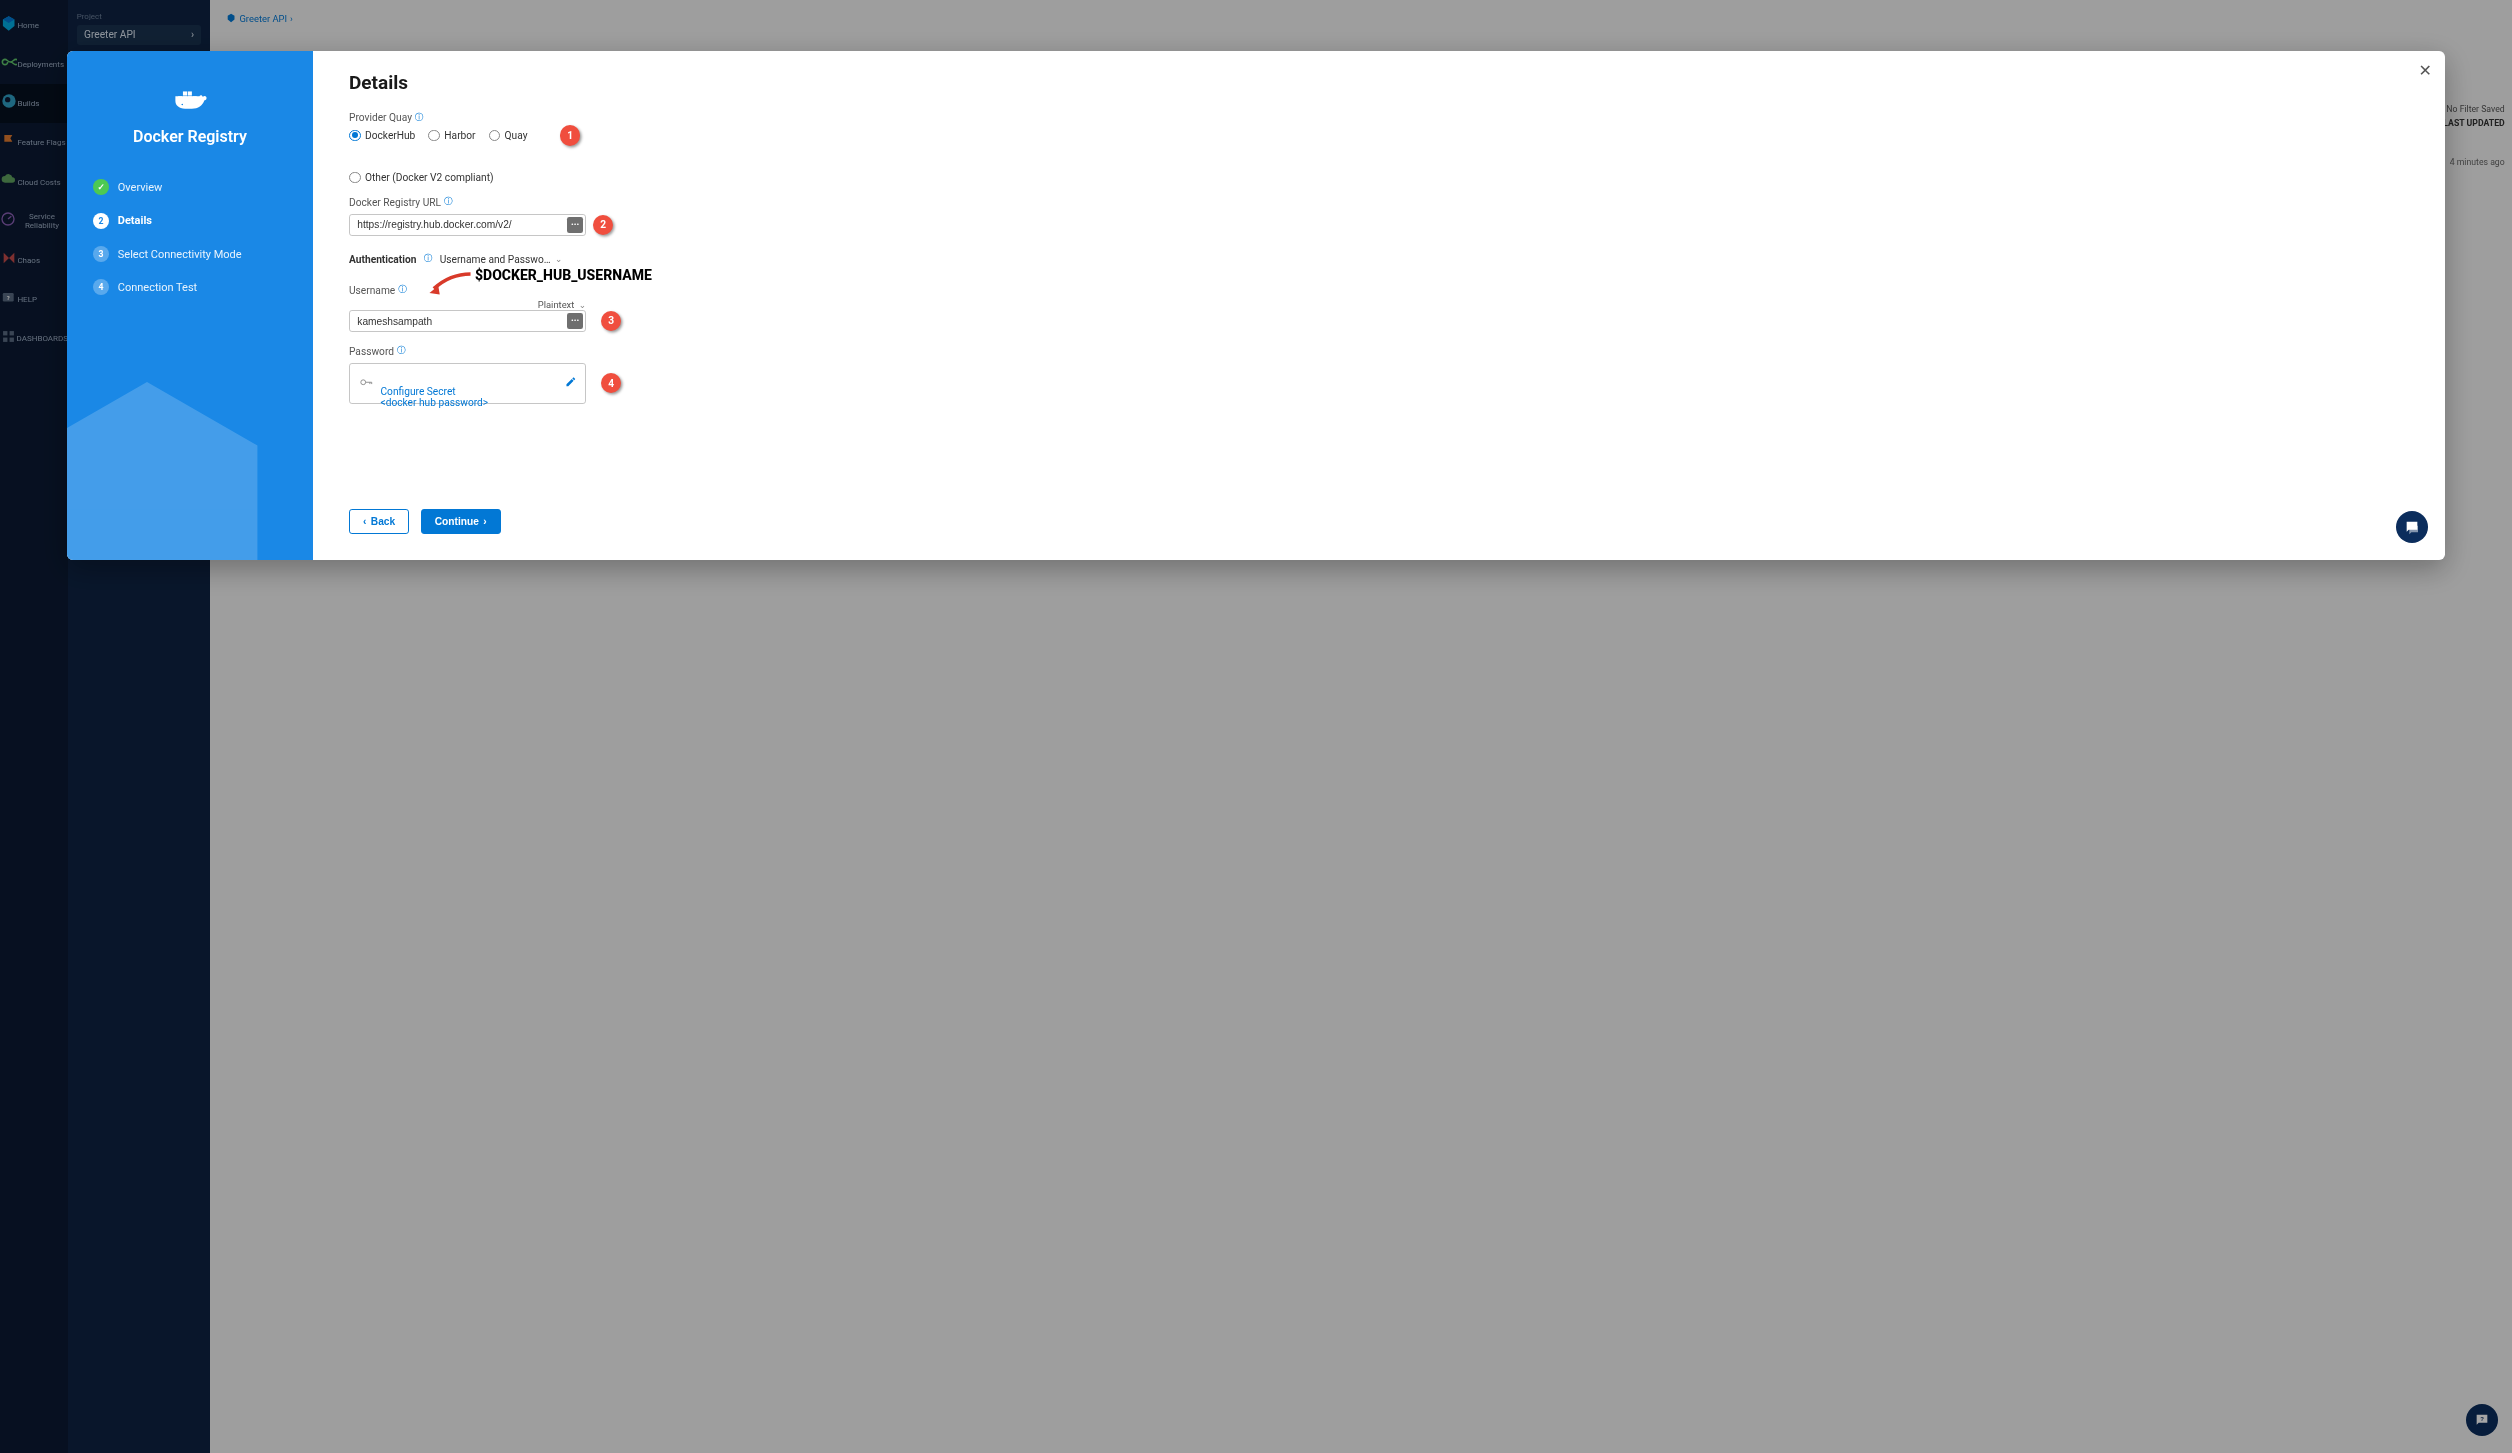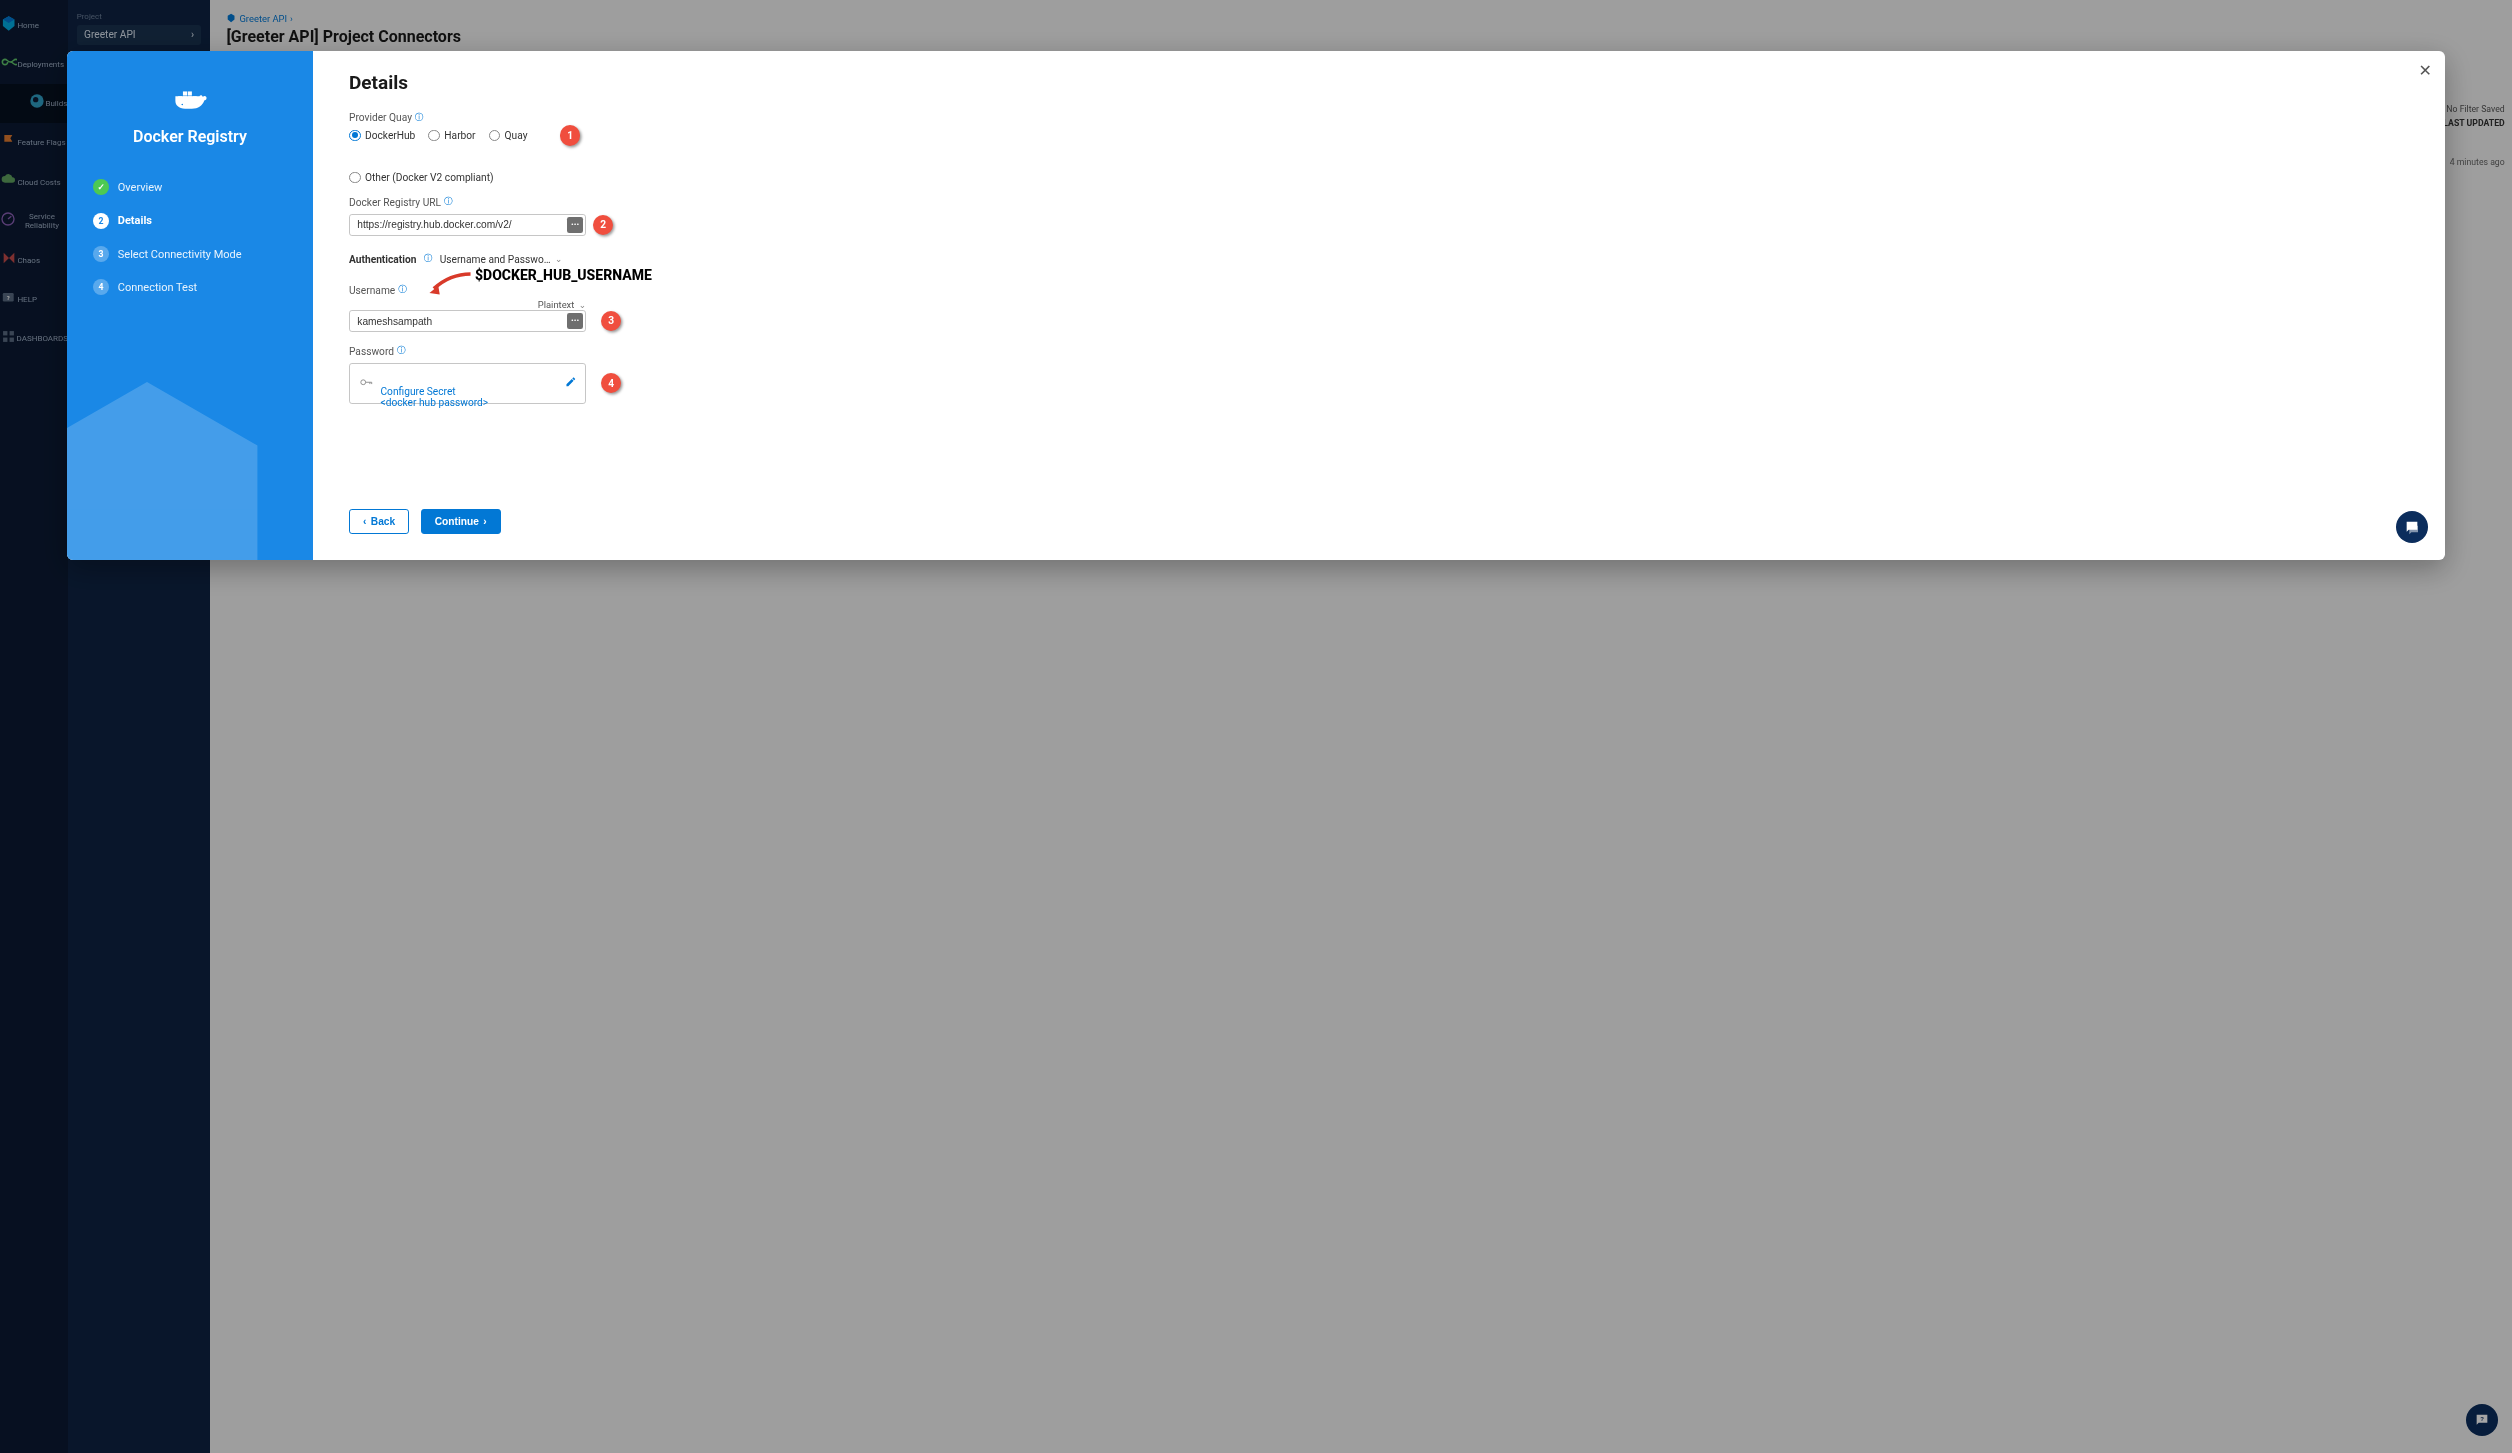--- a/index.html
+++ b/index.html
@@ -19,21 +19,21 @@
       align-items: center;
       padding-top: 5.8px;
       z-index: 1;
       overflow-y: auto;
     }
     .nav-item {
       width: 100%; display: flex; 
       align-items: center; padding: 8.7px 0;
       color: #9eaec5; font-size: 8px; cursor: pointer;
     }
-    .nav-item.active { background: #05101f; padding-left: 28px; }
+    .nav-item.active { background: #05101f; }
     .nav-icon {
       width: 17.4px; height: 17.4px;
       display: flex; align-items: center; justify-content: center;
       margin-bottom: 4.4px; font-size: 13px;
     }
 
     
     .sec-sidebar {
       position: fixed; left: 68px; top: 0; bottom: 0;
       width: 142px; background: #0e2343;
@@ -275,21 +275,20 @@
 </div>
 
 <div class="page-content">
   <div class="breadcrumb">
     <svg width="10.2" height="10.2" viewBox="0 0 24 24">
         <path fill="#0278d5" d="M12 2l8 4.6v9L12 22 4 15.6v-9z"></path>
       </svg>
     <span>Greeter API</span>
     <span>›</span>
   </div>
-  <div class="page-title">[Greeter API] Project Connectors</div>
   <div class="right-labels">
     <div>No Filter Saved</div>
     <div class="l2">LAST UPDATED</div>
     <div class="l3">4 minutes ago</div>
   </div>
 </div>
 
 <button class="chat-btn">
   <svg width="16" height="16" viewBox="0 0 24 24">
       <path fill="#fff" d="M4 4h16v12H7l-3 3z"></path>

